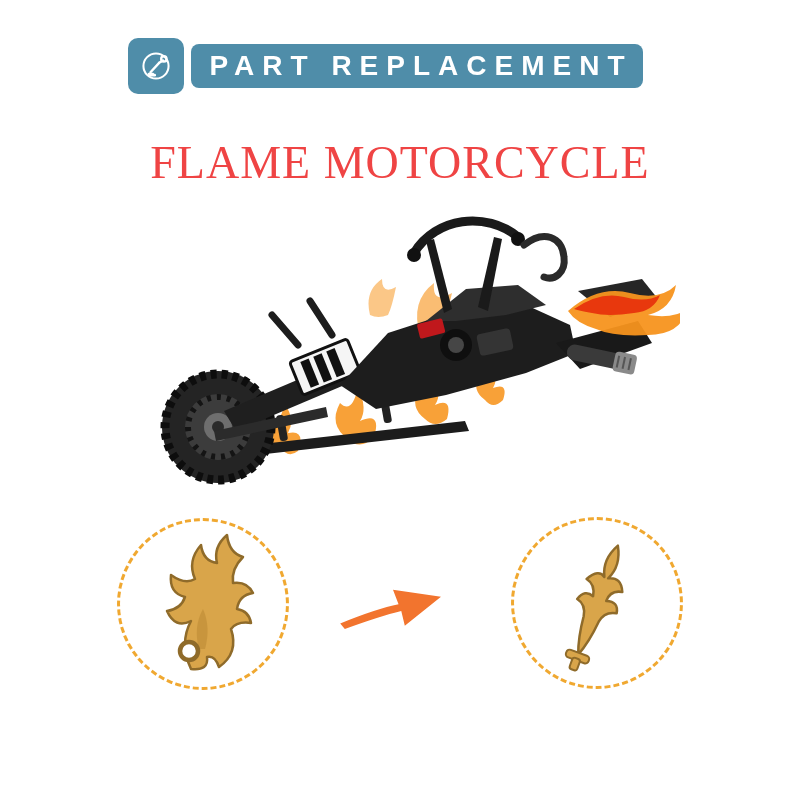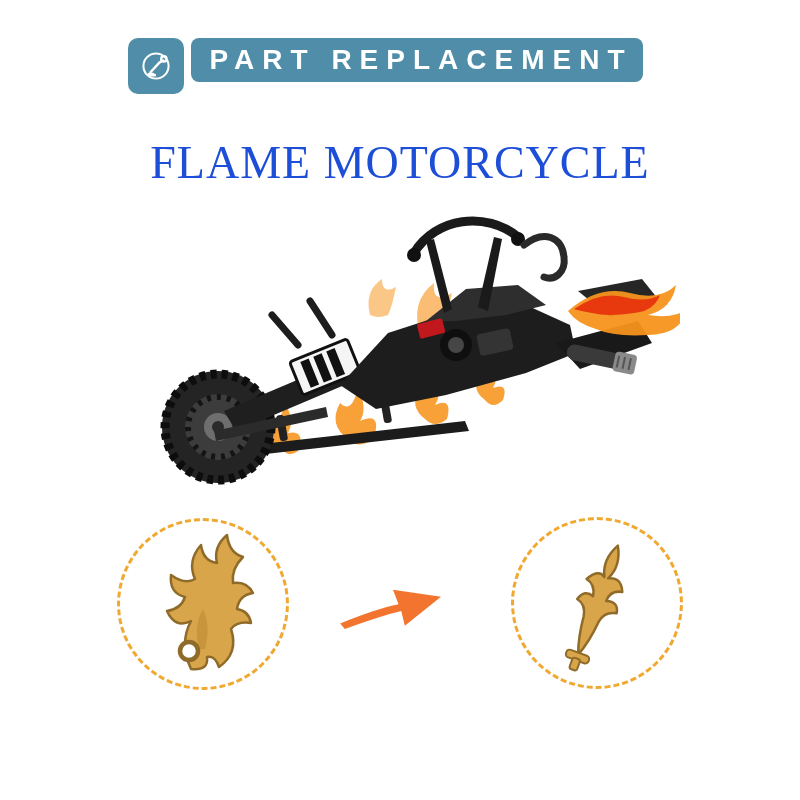--- a/index.html
+++ b/index.html
@@ -3,39 +3,39 @@
 <meta charset="utf-8">
 <style>
   html,body{margin:0;padding:0;}
   body{
     width:800px;height:800px;background:#ffffff;position:relative;overflow:hidden;
     font-family:"Liberation Sans", sans-serif;
   }
   
   .header-row{
     position:absolute;top:38px;left:128px;height:56px;
-    display:flex;gap:7px;
+    display:flex;align-items:center;gap:7px;
   }
   .icon-box{
     width:56px;height:56px;background:#4F8DA9;border-radius:10px;
     display:flex;align-items:center;justify-content:center;flex:0 0 auto;
   }
   .banner{
     width:452px;height:44px;background:#4F8DA9;border-radius:8px;
     display:flex;align-items:center;justify-content:center;
   }
   .banner-text{
     color:#ffffff;font-weight:bold;font-size:28px;letter-spacing:8px;
     white-space:nowrap;transform:translateX(4px);
   }
   
   .title{
     position:absolute;top:136px;left:0;width:800px;margin:0;
     text-align:center;font-family:"Liberation Serif", serif;font-weight:500;
-    font-size:46px;letter-spacing:1px;color:#1d4ed8;
+    font-size:46px;letter-spacing:1px;color:#ef4444;
   }
   
   .photo{
     position:absolute;left:120px;top:195px;width:560px;height:300px;
   }
   .photo svg{width:100%;height:100%;display:block;}
   
   .circle{
     position:absolute;width:172px;height:172px;border-radius:50%;
     border:3px dashed #F0A830;box-sizing:border-box;

